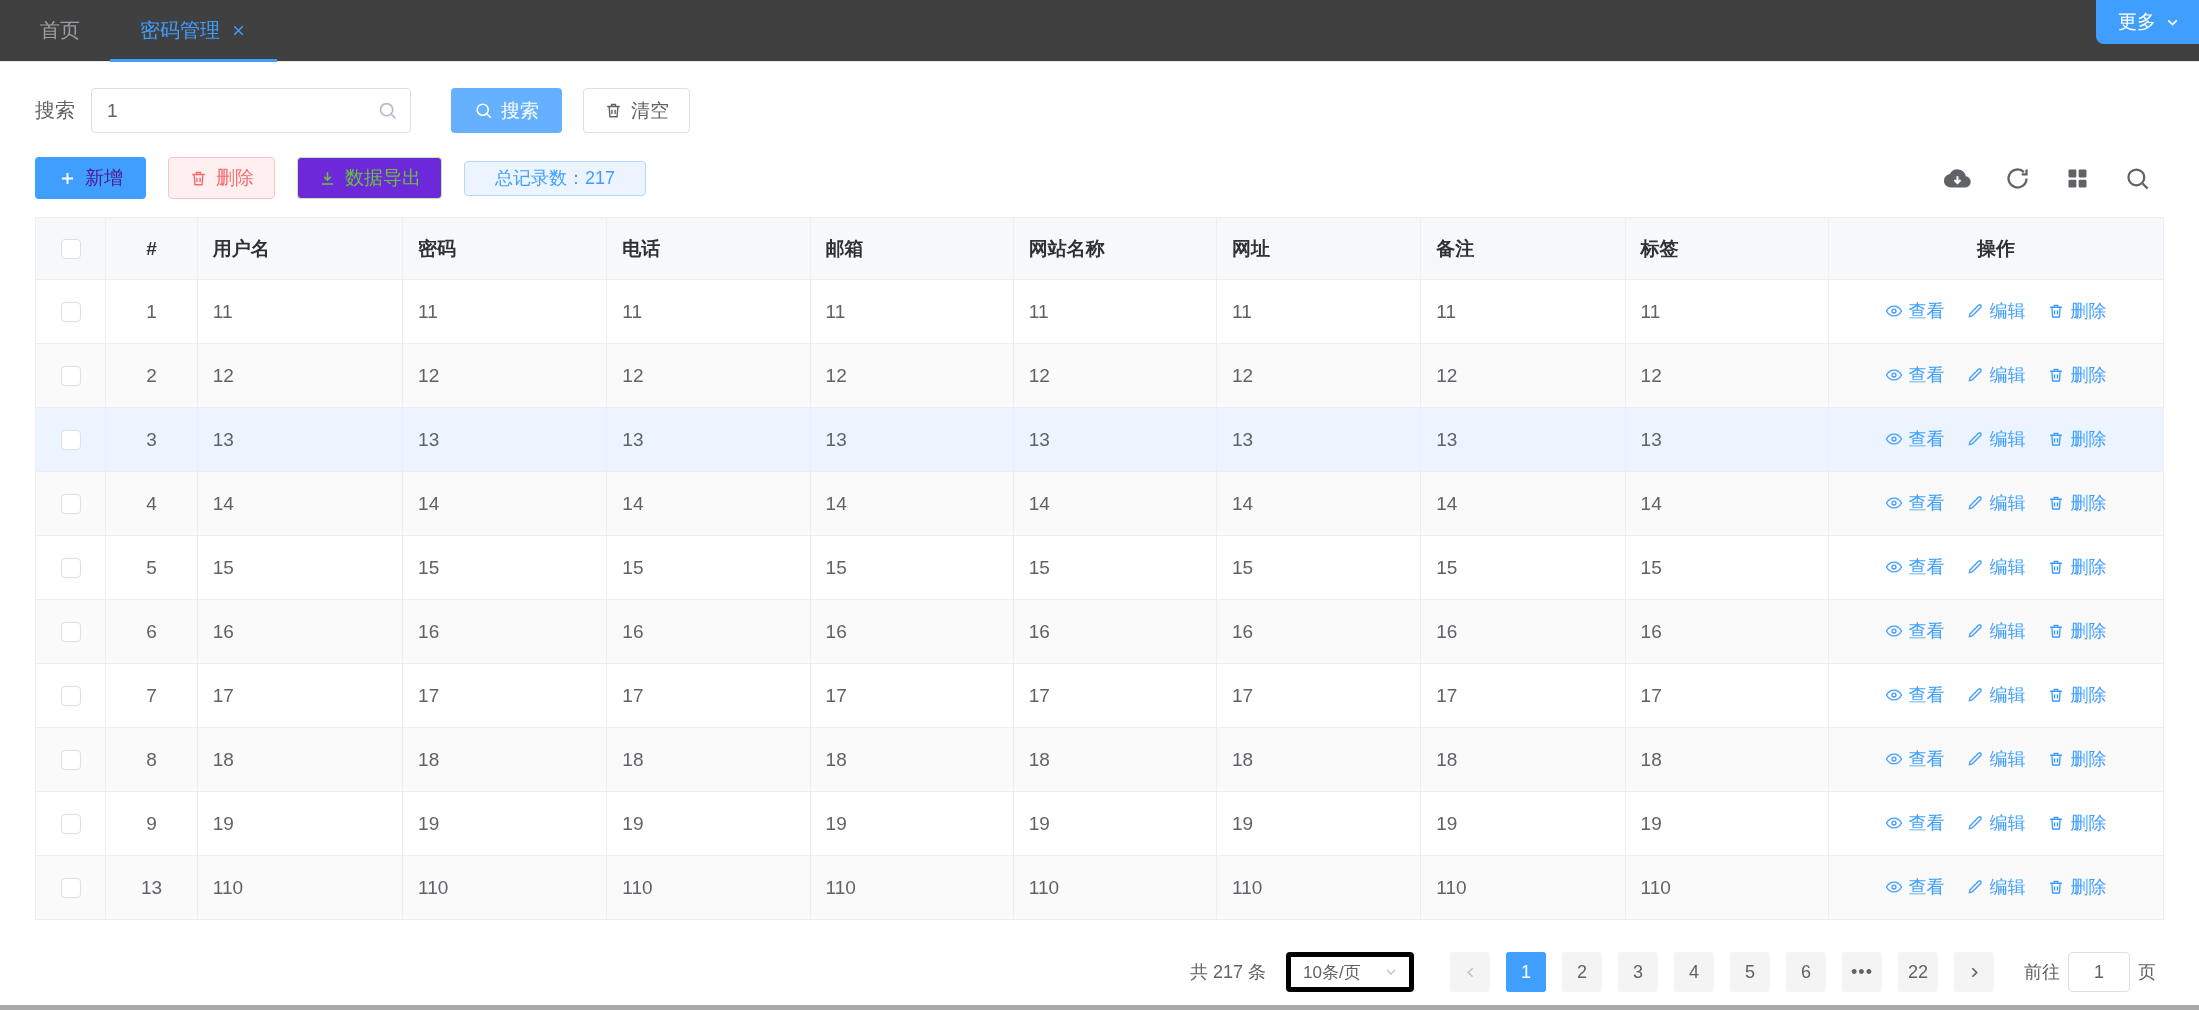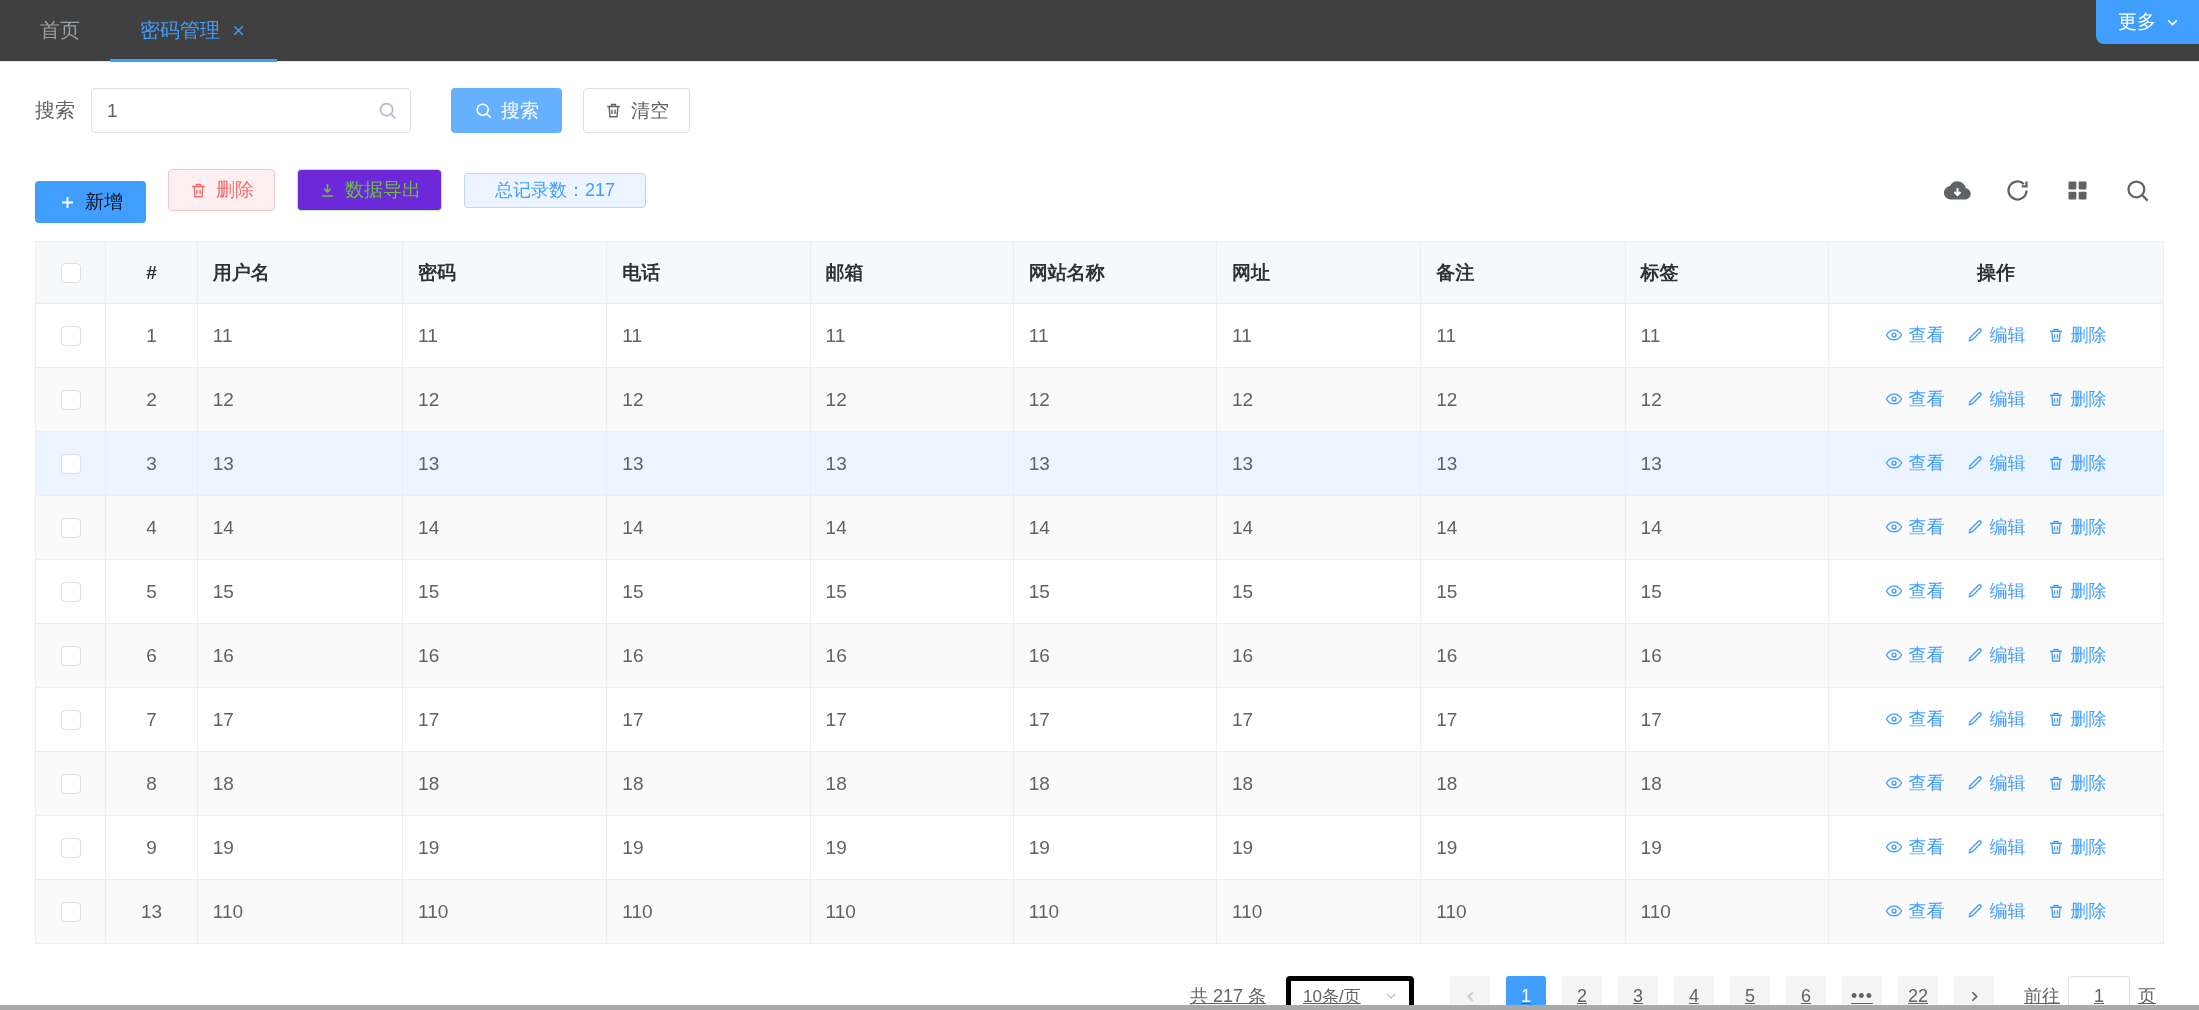--- a/index.html
+++ b/index.html
@@ -23,21 +23,21 @@
   .input-wrap { position:relative; width:320px; height:45px; }
   .search-input { width:100%; height:100%; border:1px solid #dcdfe6; border-radius:4px; padding:0 44px 0 15px; font-size:19px; color:#606266; outline:none; font-family:inherit; }
   .input-wrap .suffix-ic { position:absolute; right:13px; top:12px; width:21px; height:21px; }
 
   .btn { display:inline-flex; align-items:center; justify-content:center; gap:8px; border-radius:4px; font-size:19px; cursor:pointer; border:1px solid transparent; font-family:inherit; white-space:nowrap; }
   .btn svg { width:19px; height:19px; }
   .btn-search { height:45px; padding:0 22px; margin-left:40px; background:#66b1ff; color:#fff; }
   .btn-clear { height:45px; padding:0 20px; margin-left:21px; background:#fff; border-color:#dcdfe6; color:#606266; }
 
   .toolbar-row { margin-top:24px; display:flex; align-items:center; }
-  .btn-add { height:42px; padding:0 22px; background:#409eff; color:#0f172a;margin-top:24px; }
+  .btn-add { height:42px; padding:0 22px; background:#409eff; color:#4c1d95; }
   .btn-del { height:42px; padding:0 20px; margin-left:22px; background:#fef0f0; border-color:#fbc4c4; color:#f56c6c; }
   .btn-export { height:42px; padding:0 20px; margin-left:22px; background:#6d28d9; border-color:#c2e7b0; color:#67c23a; }
   .badge { height:35px; display:inline-flex; align-items:center; margin-left:22px; padding:0 30px; border:1px solid #b3d8ff; background:#ecf5ff; color:#409eff; border-radius:4px; font-size:18px; }
   .spacer { flex:1; }
   .tool-icons { display:flex; align-items:center; gap:30px; margin-right:10px; }
   .icon-btn { background:none; border:none; cursor:pointer; color:#5f6368; width:30px; height:30px; padding:0; }
   .icon-btn svg { width:27px; height:27px; display:block; }
 
   
   table.grid { width:100%; margin-top:18px; border-collapse:collapse; table-layout:fixed; }
@@ -47,21 +47,21 @@
   table.grid th.col-check, table.grid td.col-check { text-align:center; padding:0; }
   table.grid th.col-index, table.grid td.col-index { text-align:center; padding:0; }
   table.grid th.col-actions, table.grid td.col-actions { text-align:center; }
   tr.stripe td { background:#fafafa; }
   tr.highlight td { background:#ecf5ff; }
   .checkbox { display:inline-block; width:20px; height:20px; border:1px solid #dcdfe6; border-radius:4px; background:#fff; vertical-align:middle; cursor:pointer; }
   .act-link { display:inline-flex; align-items:center; gap:5px; color:#409eff; font-size:18px; margin:0 11px; cursor:pointer; text-decoration:none;text-align:right; }
   .a-ic { width:18px; height:18px; }
 
   
-  .pagination { margin-top:32px; display:flex; align-items:center; justify-content:flex-end;text-decoration:underline; }
+  .pagination { margin-top:32px; display:flex; align-items:center; justify-content:flex-end; }
   .total-text { font-size:18px; color:#606266; margin-right:20px; }
   .page-size { display:flex; align-items:center; justify-content:space-between; width:128px; height:40px; border:5px solid #000000; border-radius:4px; padding:0 10px 0 12px; font-size:17px; color:#606266; cursor:pointer; margin-right:28px; }
   .page-size svg { width:16px; height:16px; }
   .page-btn { min-width:40px; height:40px; border:none; border-radius:3px; background:#f4f4f5; color:#606266; font-size:18px; margin:0 8px; cursor:pointer; display:inline-flex; align-items:center; justify-content:center; font-family:inherit; }
   .page-btn.active { background:#409eff; color:#fff; }
   .page-btn.more { letter-spacing:1px; }
   .page-btn.nav svg { width:17px; height:17px; }
   .page-btn.prev { color:#c0c4cc; }
   #pages { display:inline-flex; align-items:center; }
   .goto-label { font-size:18px; color:#606266; margin:0 8px; }

